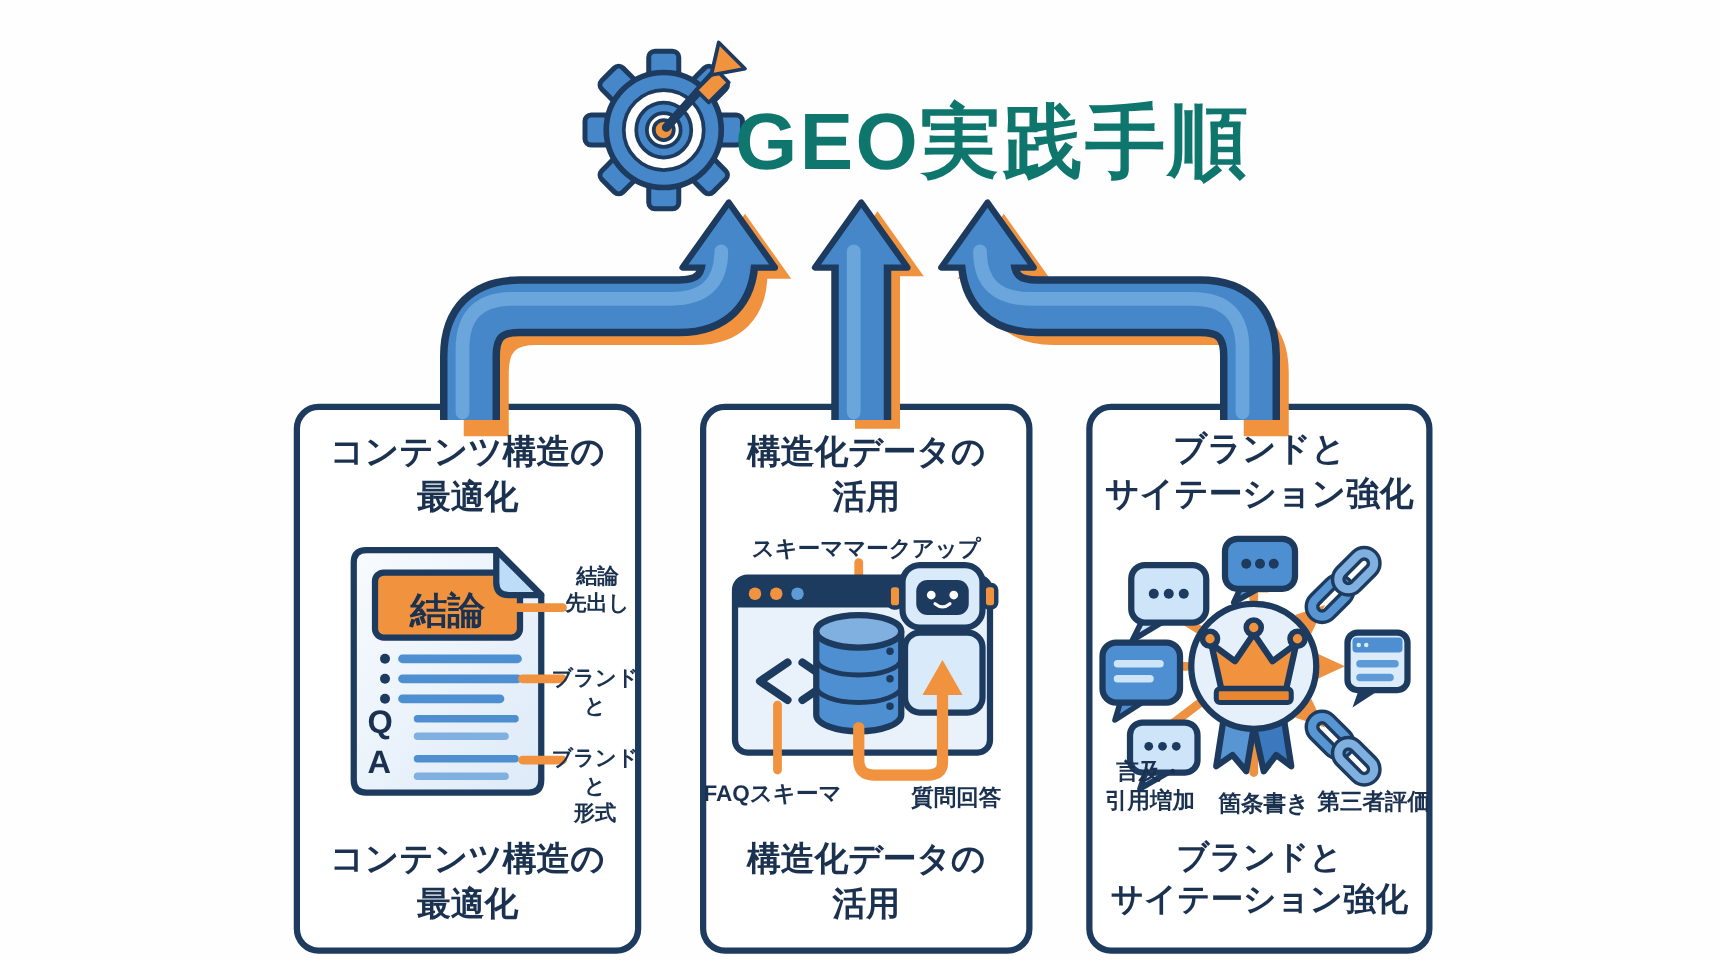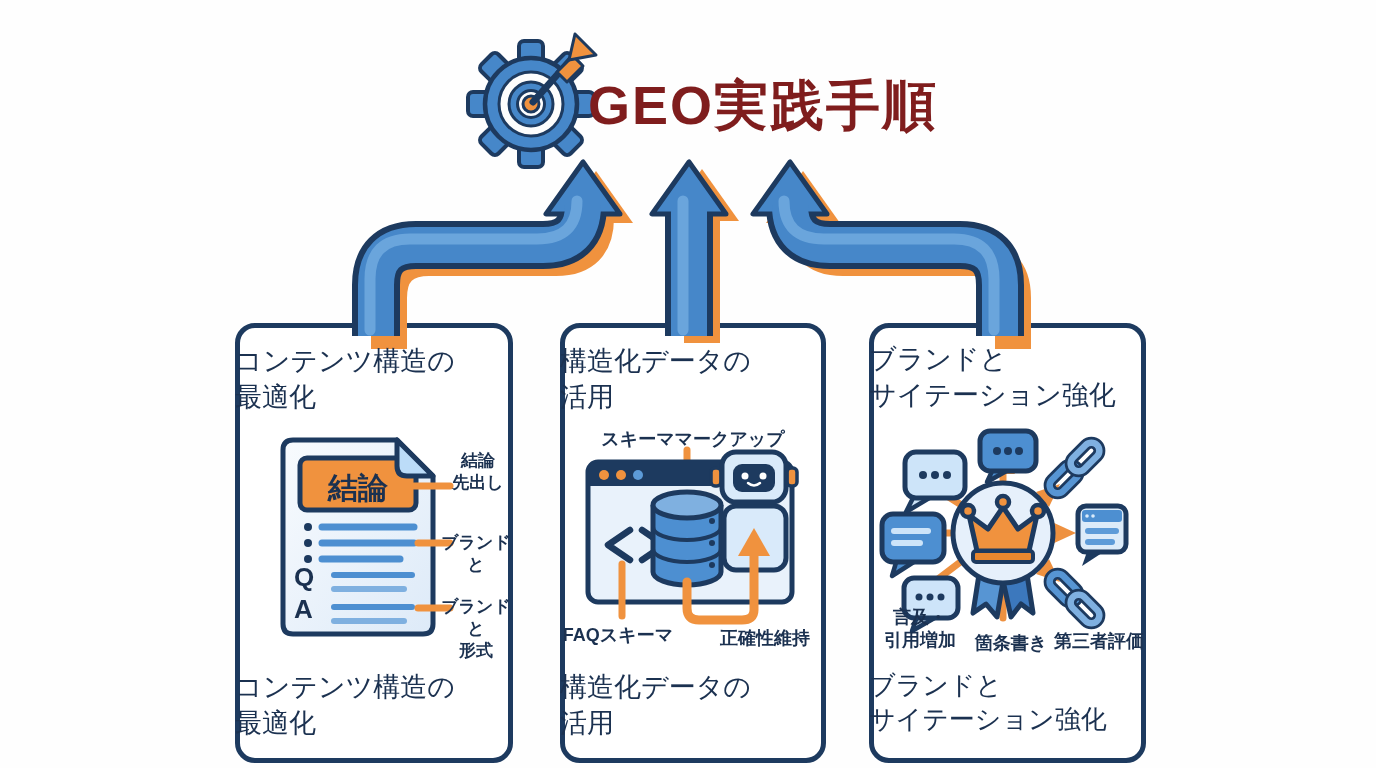--- a/index.html
+++ b/index.html
@@ -1,22 +1,22 @@
 <!DOCTYPE html>
 <html><head>
 <meta charset="utf-8">
 <style>
   html,body{margin:0;padding:0;background:#ffffff;}
   #stage{position:relative;width:1376px;height:768px;background:#fefefe;overflow:hidden;
          font-family:"Liberation Sans","DejaVu Sans",sans-serif;}
   .card{position:absolute;background:#ffffff;border:5px solid #1d3a5f;border-radius:20px;box-sizing:border-box;}
   #svg-layer{position:absolute;left:0;top:0;z-index:2;}
   .txt{position:absolute;z-index:3;color:#1b3150;}
-  .main-title{font-size:54px;font-weight:800;letter-spacing:2px;color:#7f1d1d;}
-  .h1{text-align:left;font-size:27px;font-weight:400;line-height:1.32;white-space:pre-line;}
+  .main-title{font-size:64px;font-weight:800;letter-spacing:2px;color:#0f766e;}
+  .h1{text-align:center;font-size:27px;font-weight:700;line-height:1.32;white-space:pre-line;}
   .lbl{text-align:center;font-size:17px;font-weight:700;line-height:1.3;white-space:pre-line;}
   .badge-text{text-align:center;font-size:30px;font-weight:800;}
   .qa{font-size:26px;font-weight:800;}
   
   .shadow-shaft{fill:none;stroke:#f0923e;stroke-width:36;}
   .shadow-head{fill:#f0923e;}
   .navy-shaft{fill:none;stroke:#1d3a5f;stroke-width:48;}
   .head{fill:#4687c9;stroke:#1d3a5f;stroke-width:5;stroke-linejoin:round;}
   .blue-shaft{fill:none;stroke:#4687c9;stroke-width:36;}
   .hi-shaft{fill:none;stroke:#6aa5dc;stroke-width:11;stroke-linecap:round;}
@@ -254,21 +254,21 @@
   <div class="txt qa" style="left:294px;top:562px;">Q</div>
   <div class="txt qa" style="left:294px;top:594px;">A</div>
   <div class="txt lbl" style="left:446px;top:450px;width:64px;">結論
 先出し</div>
   <div class="txt lbl" style="left:438px;top:532px;width:76px;">ブランドと</div>
   <div class="txt lbl" style="left:436px;top:596px;width:80px;">ブランドと
 形式</div>
 
   <div class="txt lbl" style="left:560px;top:428px;width:266px;font-size:18px;">スキーママークアップ</div>
   <div class="txt lbl" style="left:556px;top:624px;width:124px;font-size:18px;">FAQスキーマ</div>
-  <div class="txt lbl" style="left:715px;top:627px;width:100px;font-size:18px;">正確性維持</div>
+  <div class="txt lbl" style="left:715px;top:627px;width:100px;font-size:18px;">質問回答</div>
 
   <div class="txt lbl" style="left:872px;top:606px;width:96px;font-size:18px;">言及・
 引用増加</div>
   <div class="txt lbl" style="left:961px;top:632px;width:100px;font-size:18px;">箇条書き</div>
   <div class="txt lbl" style="left:1049px;top:630px;width:100px;font-size:18px;">第三者評価</div>
 
   <div class="txt h1" style="left:235px;top:670px;width:278px;">コンテンツ構造の
 最適化</div>
   <div class="txt h1" style="left:560px;top:670px;width:266px;">構造化データの
 活用</div>

